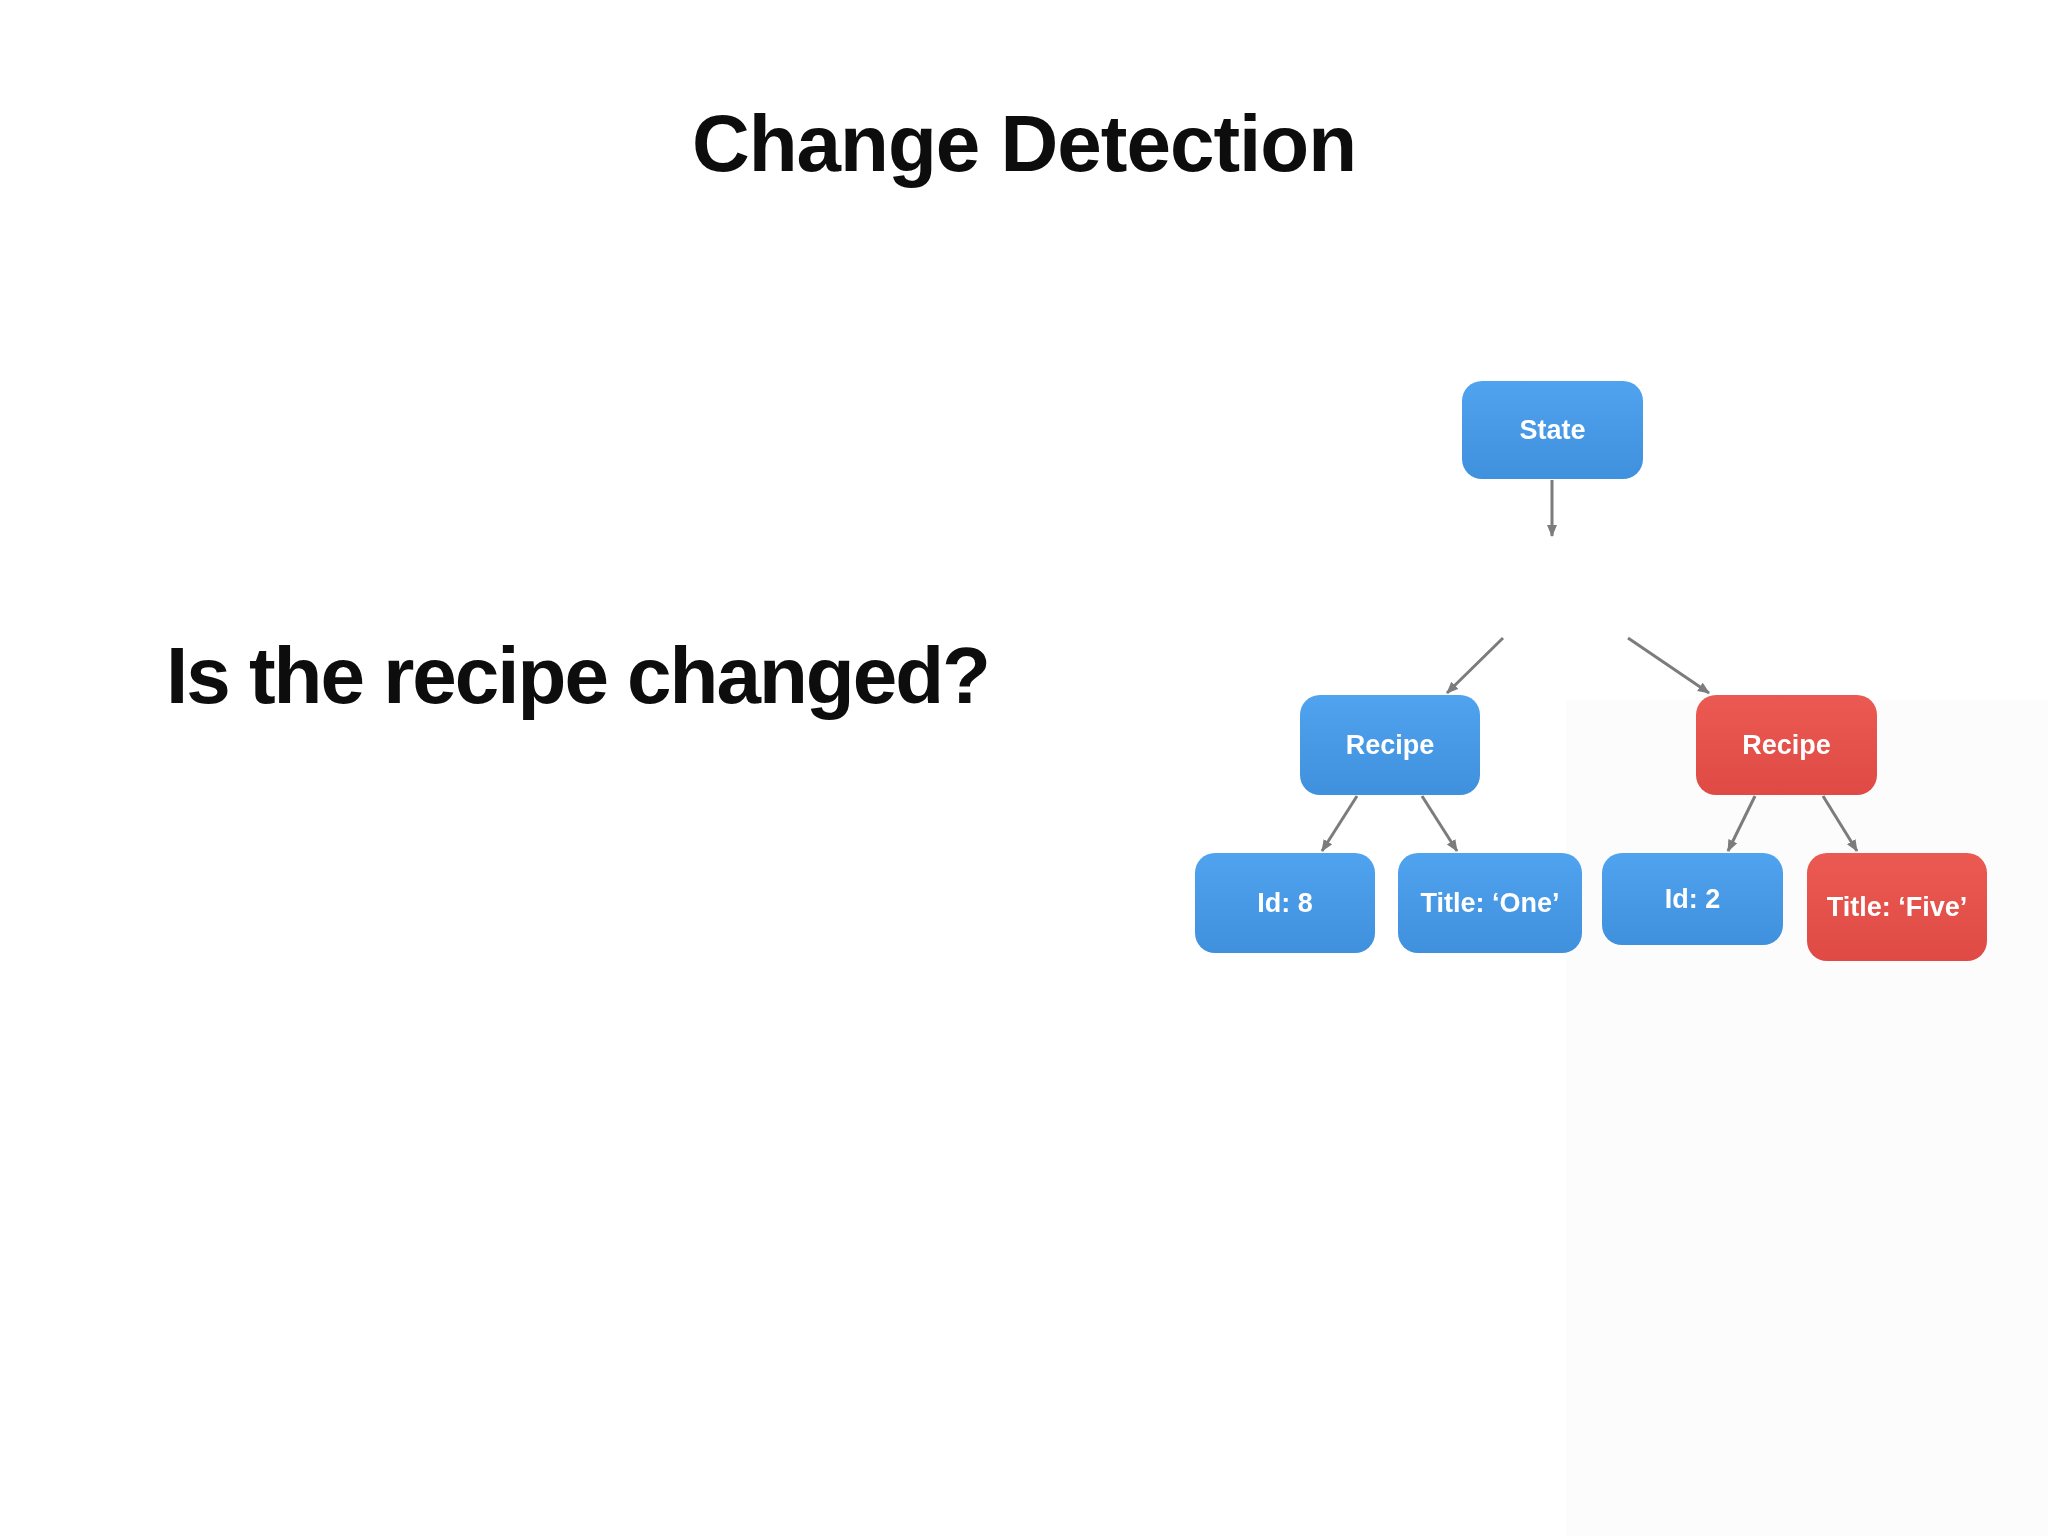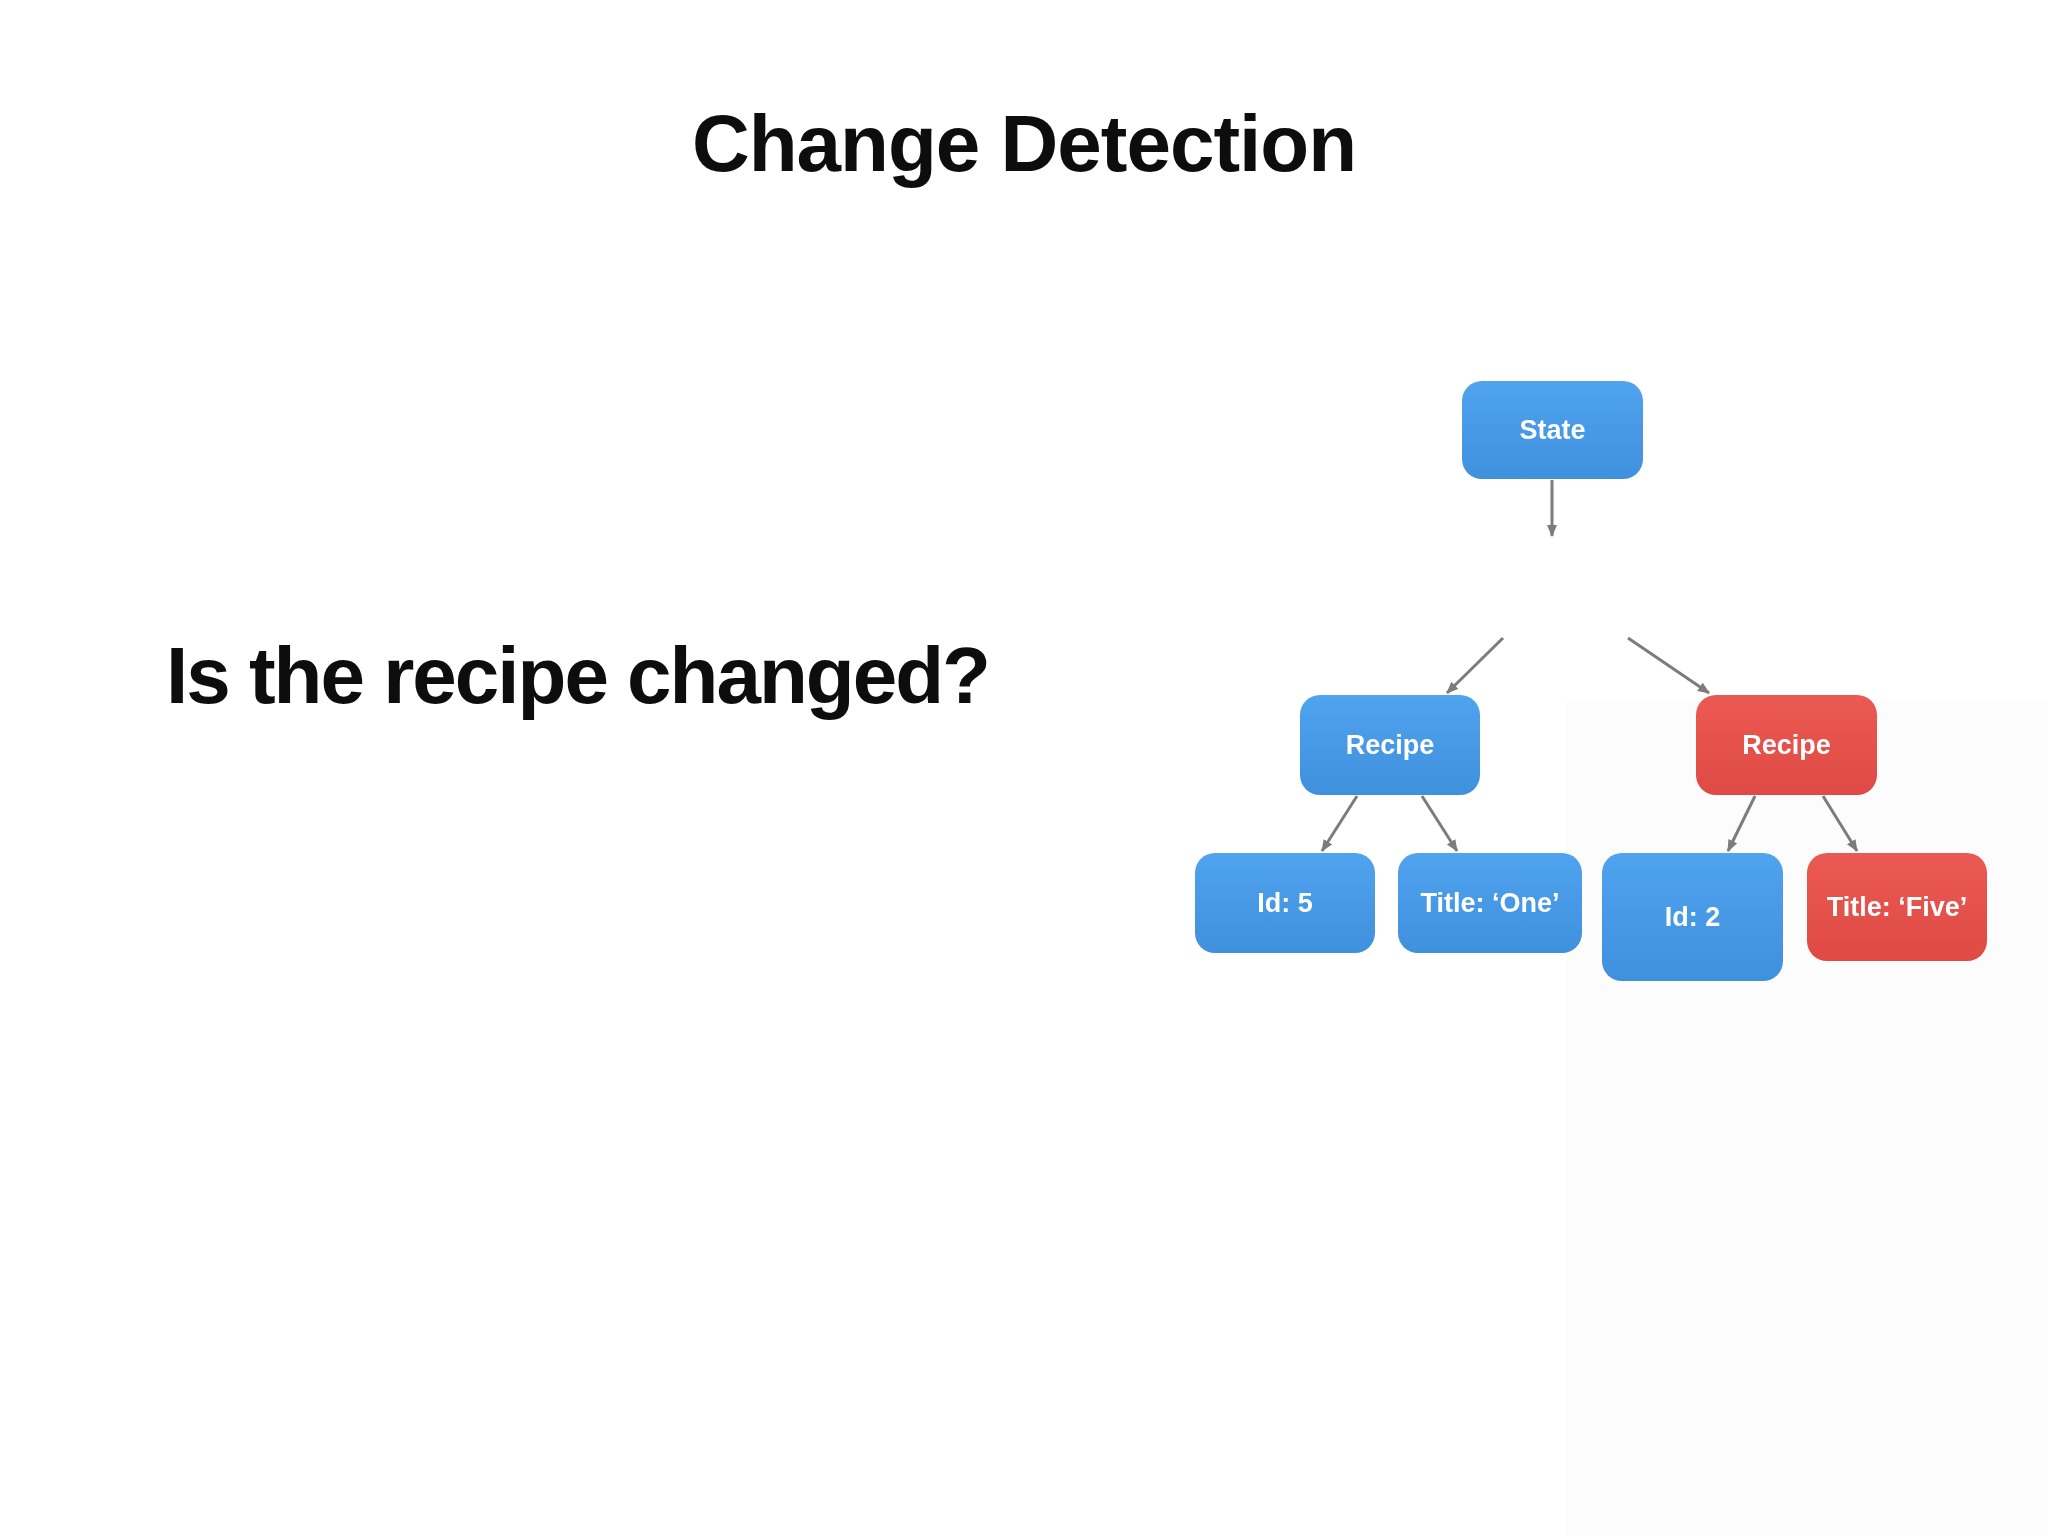--- a/index.html
+++ b/index.html
@@ -73,21 +73,21 @@
     pointer-events: none;
   }
 
   
   #node-state       { left: 1462px; top: 381px; width: 181px; height:  98px; }
   #node-recipes     { left: 1462px; top: 538px; width: 181px; height:  99px; }
   #node-recipe-1    { left: 1300px; top: 695px; width: 180px; height: 100px; }
   #node-recipe-2    { left: 1696px; top: 695px; width: 181px; height: 100px; }
   #node-id-1        { left: 1195px; top: 853px; width: 180px; height: 100px; }
   #node-title-one   { left: 1398px; top: 853px; width: 184px; height: 100px; }
-  #node-id-2        { left: 1602px; top: 853px; width: 181px; height: 128px; }
+  #node-id-2        { left: 1602px; top: 853px; width: 181px; height: 92px; }
   #node-title-five  { left: 1807px; top: 853px; width: 180px; height: 108px; }
 </style>
 </head>
 <body>
 
 <div class="slide">
 
   <div class="bg-shade"></div>
 
   <div class="title">Change Detection</div>
@@ -118,21 +118,21 @@
 
   <div id="node-recipe-1" class="node blue">
     <span>Recipe</span>
   </div>
 
   <div id="node-recipe-2" class="node red">
     <span>Recipe</span>
   </div>
 
   <div id="node-id-1" class="node blue">
-    <span>Id: 5</span>
+    <span>Id: 8</span>
   </div>
 
   <div id="node-title-one" class="node blue">
     <span>Title: ‘One’</span>
   </div>
 
   <div id="node-id-2" class="node blue">
     <span>Id: 2</span>
   </div>
 

